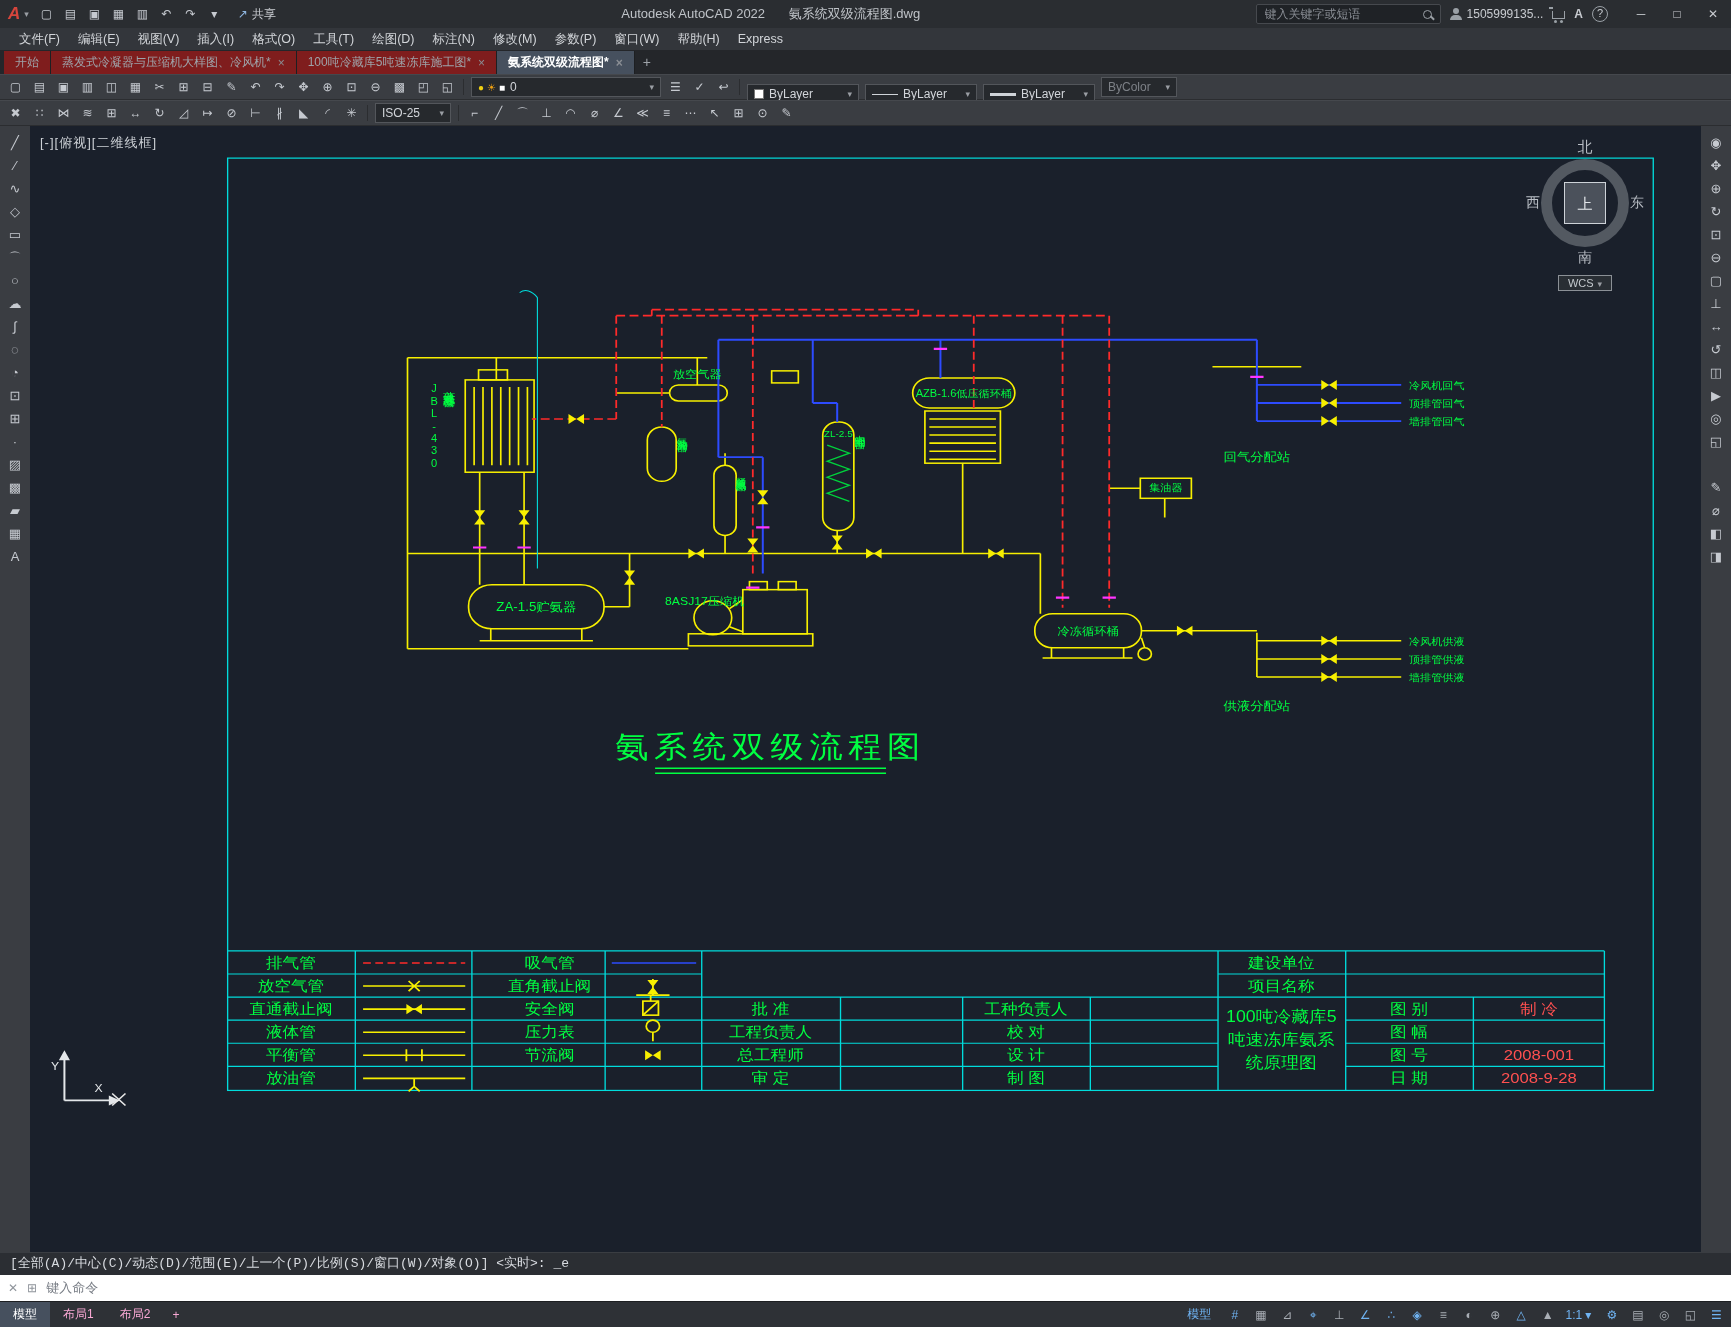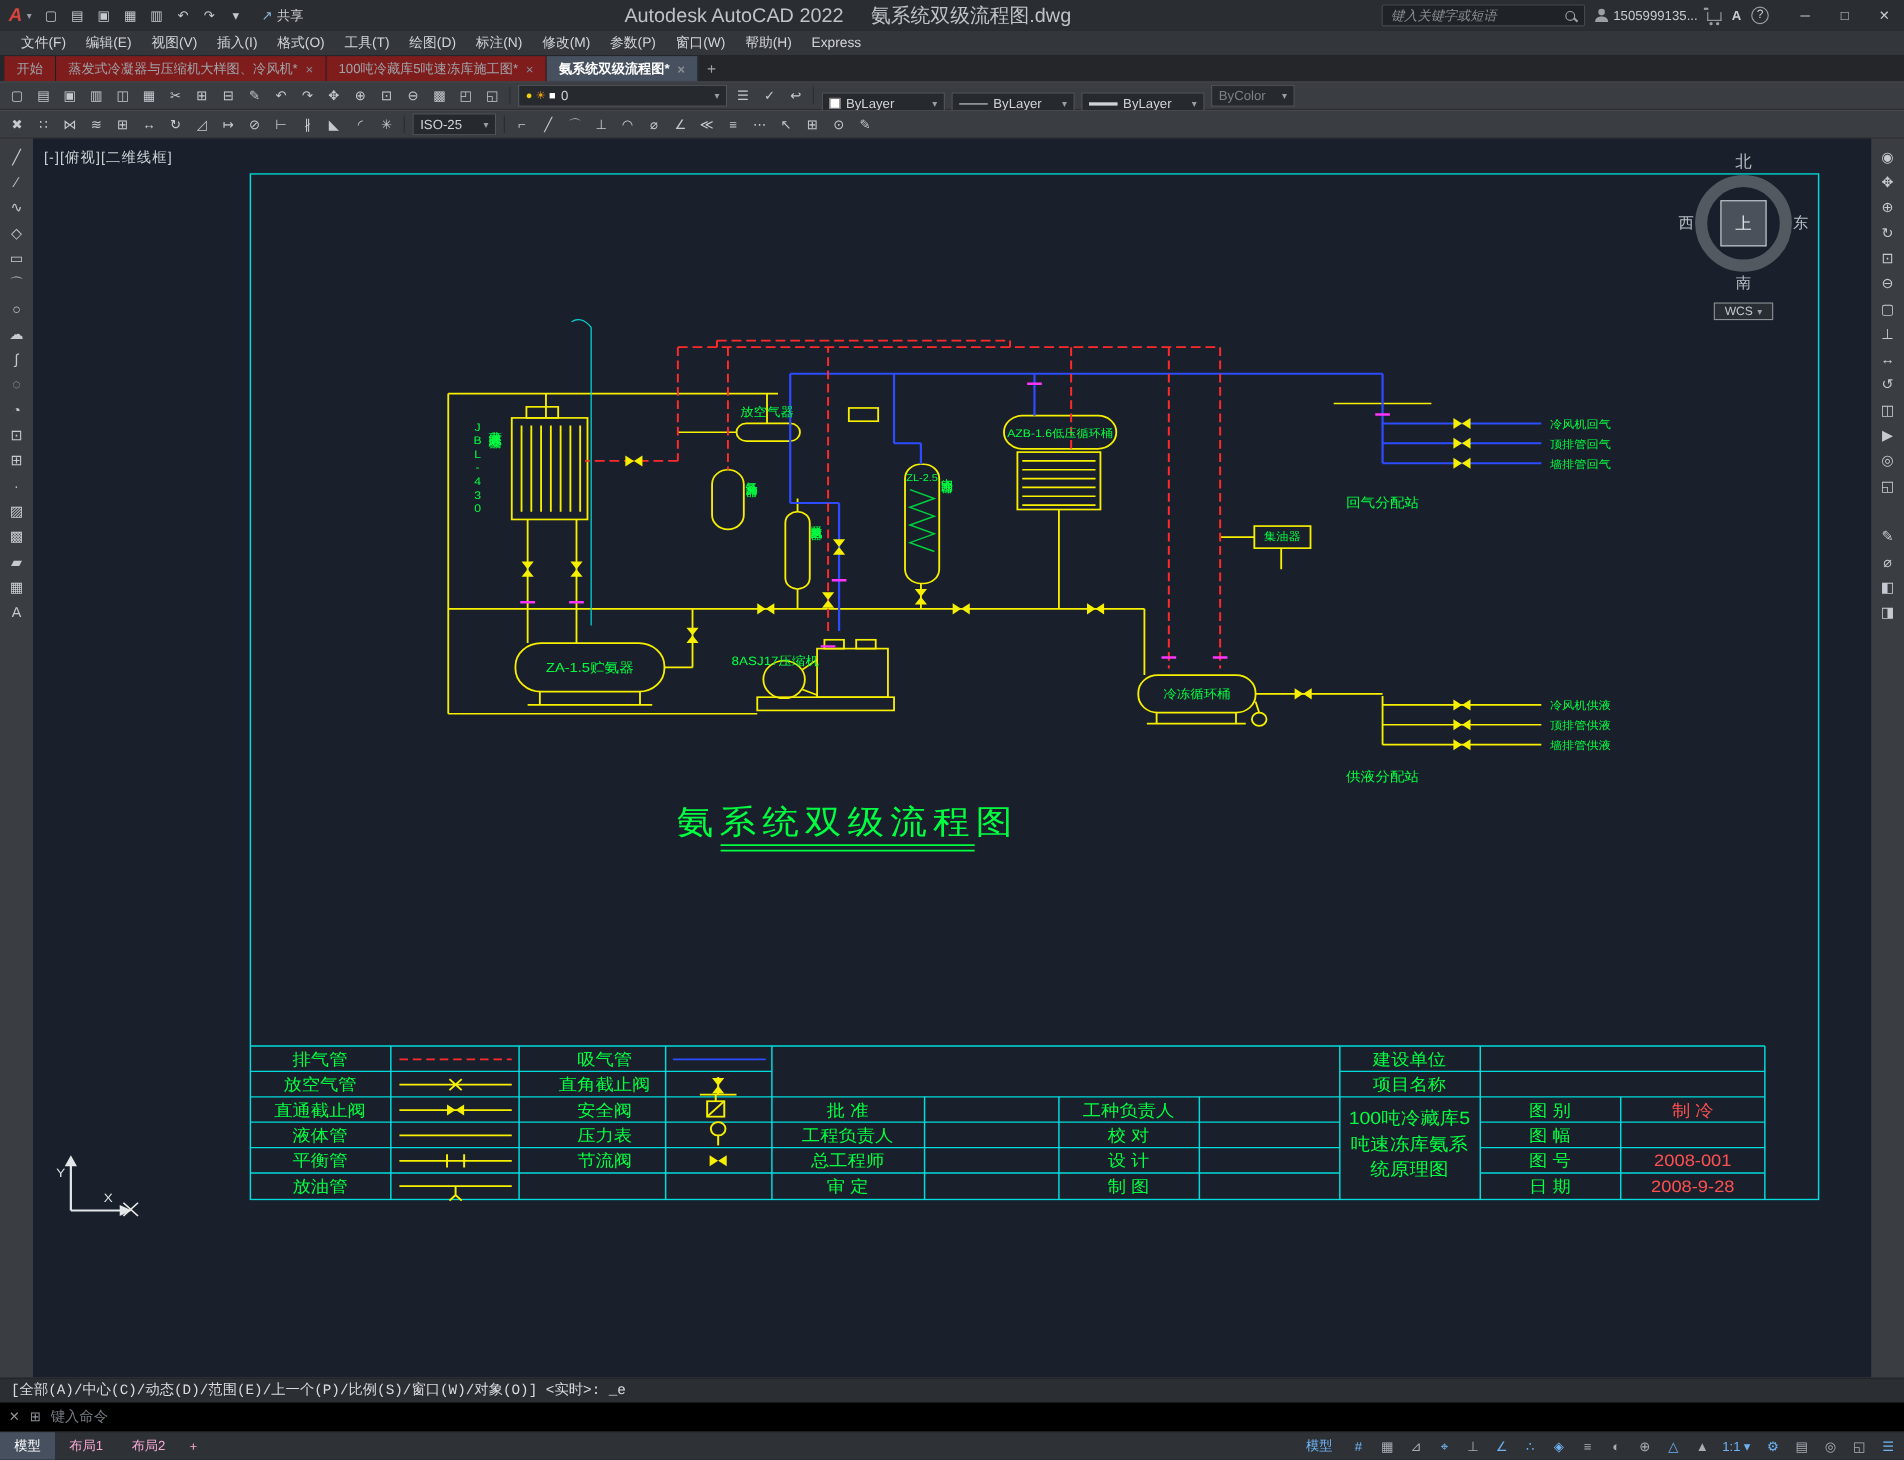--- a/index.html
+++ b/index.html
@@ -10,26 +10,26 @@
   
   .titlebar{height:28px;background:#2a2d31;display:flex;align-items:center;gap:2px;
     padding-left:6px;color:#c9ccd1;font-size:12px;flex:0 0 auto;}
   .acad-logo{color:#d6453c;font-weight:bold;font-style:italic;font-size:17px;padding:0 2px;}
   .logo-arr{color:#9a9ea4;font-size:9px;margin-right:4px;}
   .qat{display:flex;gap:1px;}
   .tbi{width:23px;height:20px;background:transparent;border:none;color:#c6cad0;
     font-size:12px;line-height:20px;text-align:center;cursor:pointer;padding:0;}
   .share-btn{display:flex;align-items:center;gap:4px;padding:0 10px;color:#c9ccd1;cursor:pointer;}
   .share-ic{color:#8fb7e0;}
-  .tb-title{flex:1;text-align:center;color:#bfc3c8;font-size:18px;white-space:nowrap;overflow:hidden;}
+  .tb-title{flex:1;text-align:center;color:#bfc3c8;font-size:13px;white-space:nowrap;overflow:hidden;}
   .tb-title .doc{margin-left:20px;}
   .tb-right{display:flex;align-items:center;gap:9px;padding-right:0;}
   .search-box{display:flex;align-items:center;gap:6px;background:#1f2226;border:1px solid #46494e;
     border-radius:2px;height:20px;padding:0 8px;width:185px;color:#8a8e95;font-size:12px;cursor:text;}
-  .search-ghost{flex:1;white-space:nowrap;overflow:hidden;font-style:italic;}
+  .search-ghost{flex:1;white-space:nowrap;overflow:hidden;}
   .mag{width:9px;height:9px;border:1.5px solid #9aa0a6;border-radius:50%;position:relative;flex:0 0 auto;}
   .mag::after{content:"";position:absolute;width:5px;height:1.5px;background:#9aa0a6;
     transform:rotate(45deg);right:-4px;bottom:-1px;}
   .user{display:flex;align-items:center;gap:5px;cursor:pointer;color:#c9ccd1;}
   .person{width:12px;height:12px;position:relative;display:inline-block;}
   .person::before{content:"";position:absolute;top:0;left:3px;width:6px;height:6px;border-radius:50%;background:#9aa0a6;}
   .person::after{content:"";position:absolute;bottom:0;left:0;width:12px;height:5px;border-radius:6px 6px 0 0;background:#9aa0a6;}
   .cart{width:13px;height:8px;border:1.5px solid #9aa0a6;border-top:none;position:relative;margin-top:2px;display:inline-block;cursor:pointer;}
   .cart::before{content:"";position:absolute;left:-4px;top:-4px;width:4px;height:1.5px;background:#9aa0a6;}
   .cart::after{content:"";position:absolute;bottom:-5px;left:1px;width:3px;height:3px;border-radius:50%;
@@ -92,21 +92,21 @@
     background:rgba(205,210,216,.28);border:1px solid #cdd2d8;color:#e3e7eb;font-size:15px;
     line-height:42px;cursor:pointer;}
   .vc-w{position:absolute;left:-26px;top:50%;transform:translateY(-50%);font-size:14px;cursor:pointer;}
   .vc-e{position:absolute;right:-26px;top:50%;transform:translateY(-50%);font-size:14px;cursor:pointer;}
   .vc-s{font-size:14px;margin-top:2px;}
   .vc-wcs{display:inline-block;margin-top:8px;padding:1px 9px;border:1px solid #8b9096;
     background:rgba(45,49,54,.85);color:#c3c8cd;font-size:11px;cursor:pointer;}
   .vc-wcs .arr{font-size:9px;margin-left:4px;color:#9a9ea4;}
 
   
-  .cmd{flex:0 0 auto;background:#000000;border-top:1px solid #3a3d42;}
+  .cmd{flex:0 0 auto;background:#ffffff;border-top:1px solid #3a3d42;}
   .cmd-history{height:22px;line-height:22px;padding-left:10px;background:#2b2e33;
     font-family:"Liberation Mono",monospace;font-size:13px;color:#d8dbe0;white-space:nowrap;overflow:hidden;}
   .cmd-input{height:26px;display:flex;align-items:center;gap:9px;padding-left:8px;}
   .cmd-x{color:#8f949b;font-size:12px;cursor:pointer;}
   .cmd-cust{color:#8f949b;font-size:12px;cursor:pointer;}
   .cmd-ghost{font-size:13px;color:#787d85;cursor:text;}
 
   
   .statusbar{height:26px;background:#2e3136;display:flex;align-items:center;border-top:1px solid #1d1f22;flex:0 0 auto;gap:35px;}
   .sb-left{display:flex;height:100%;}

